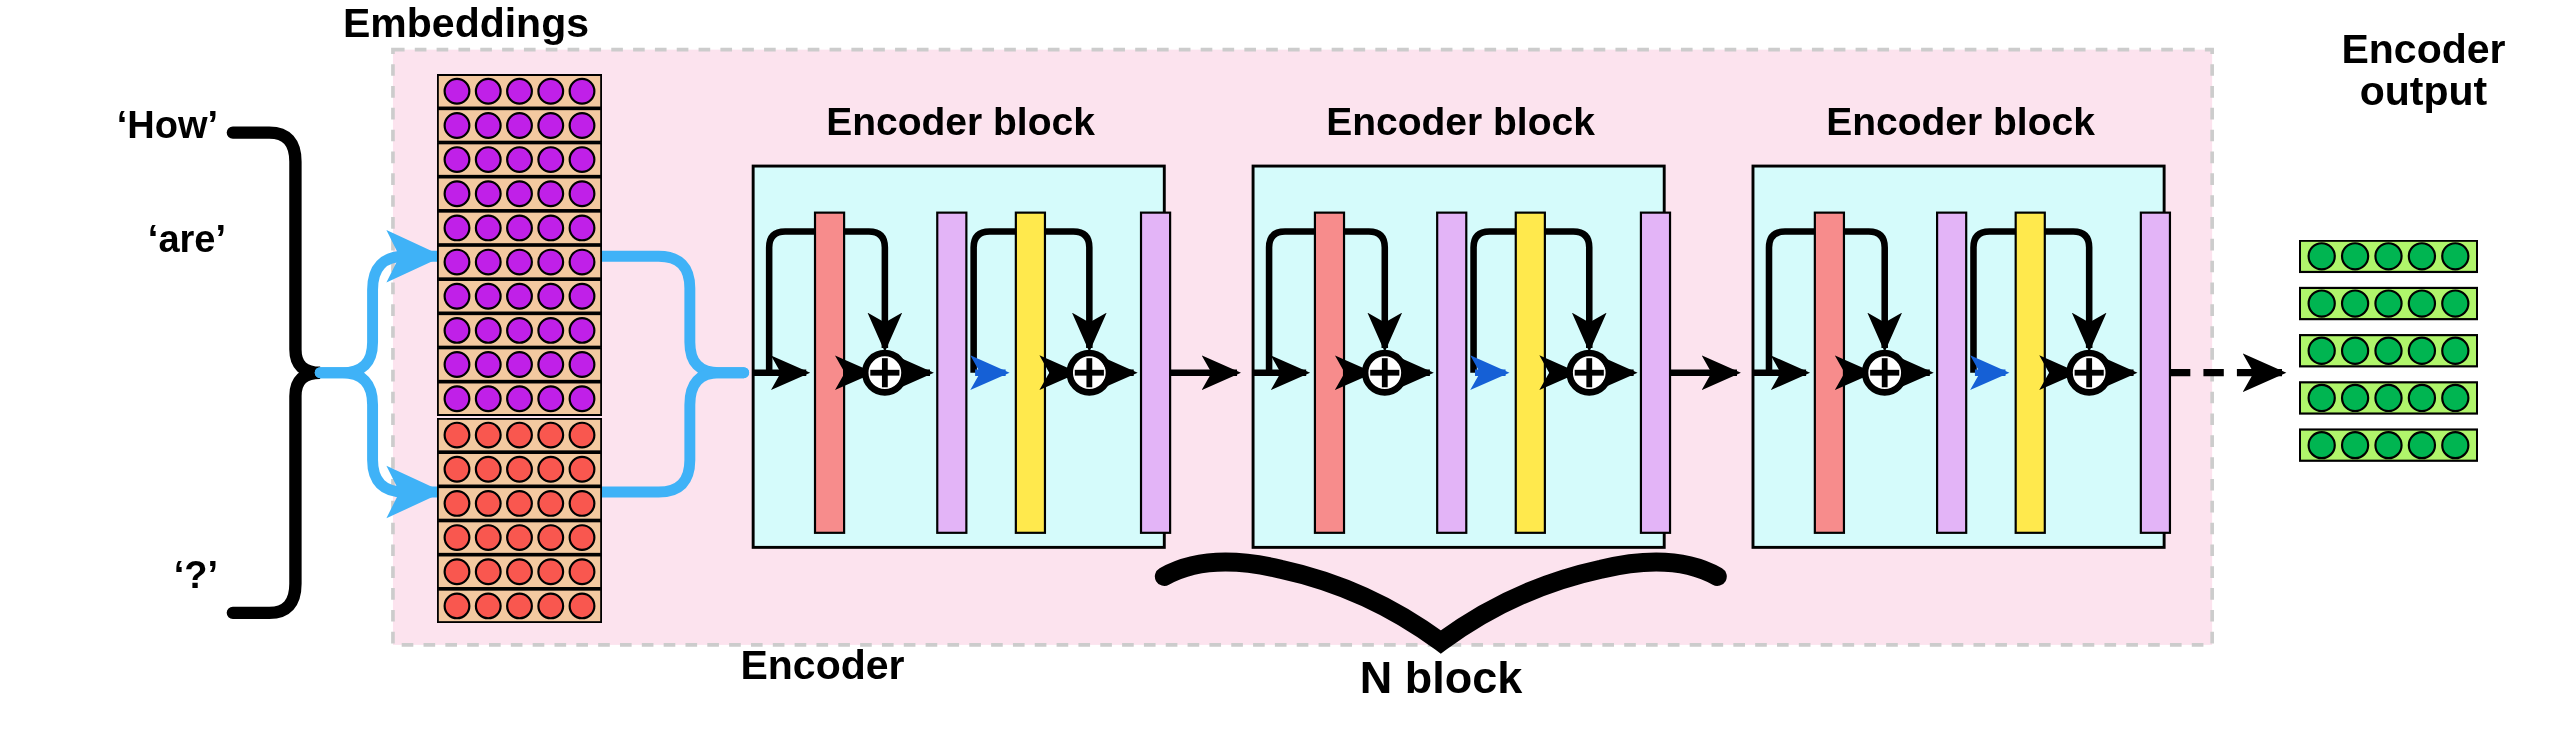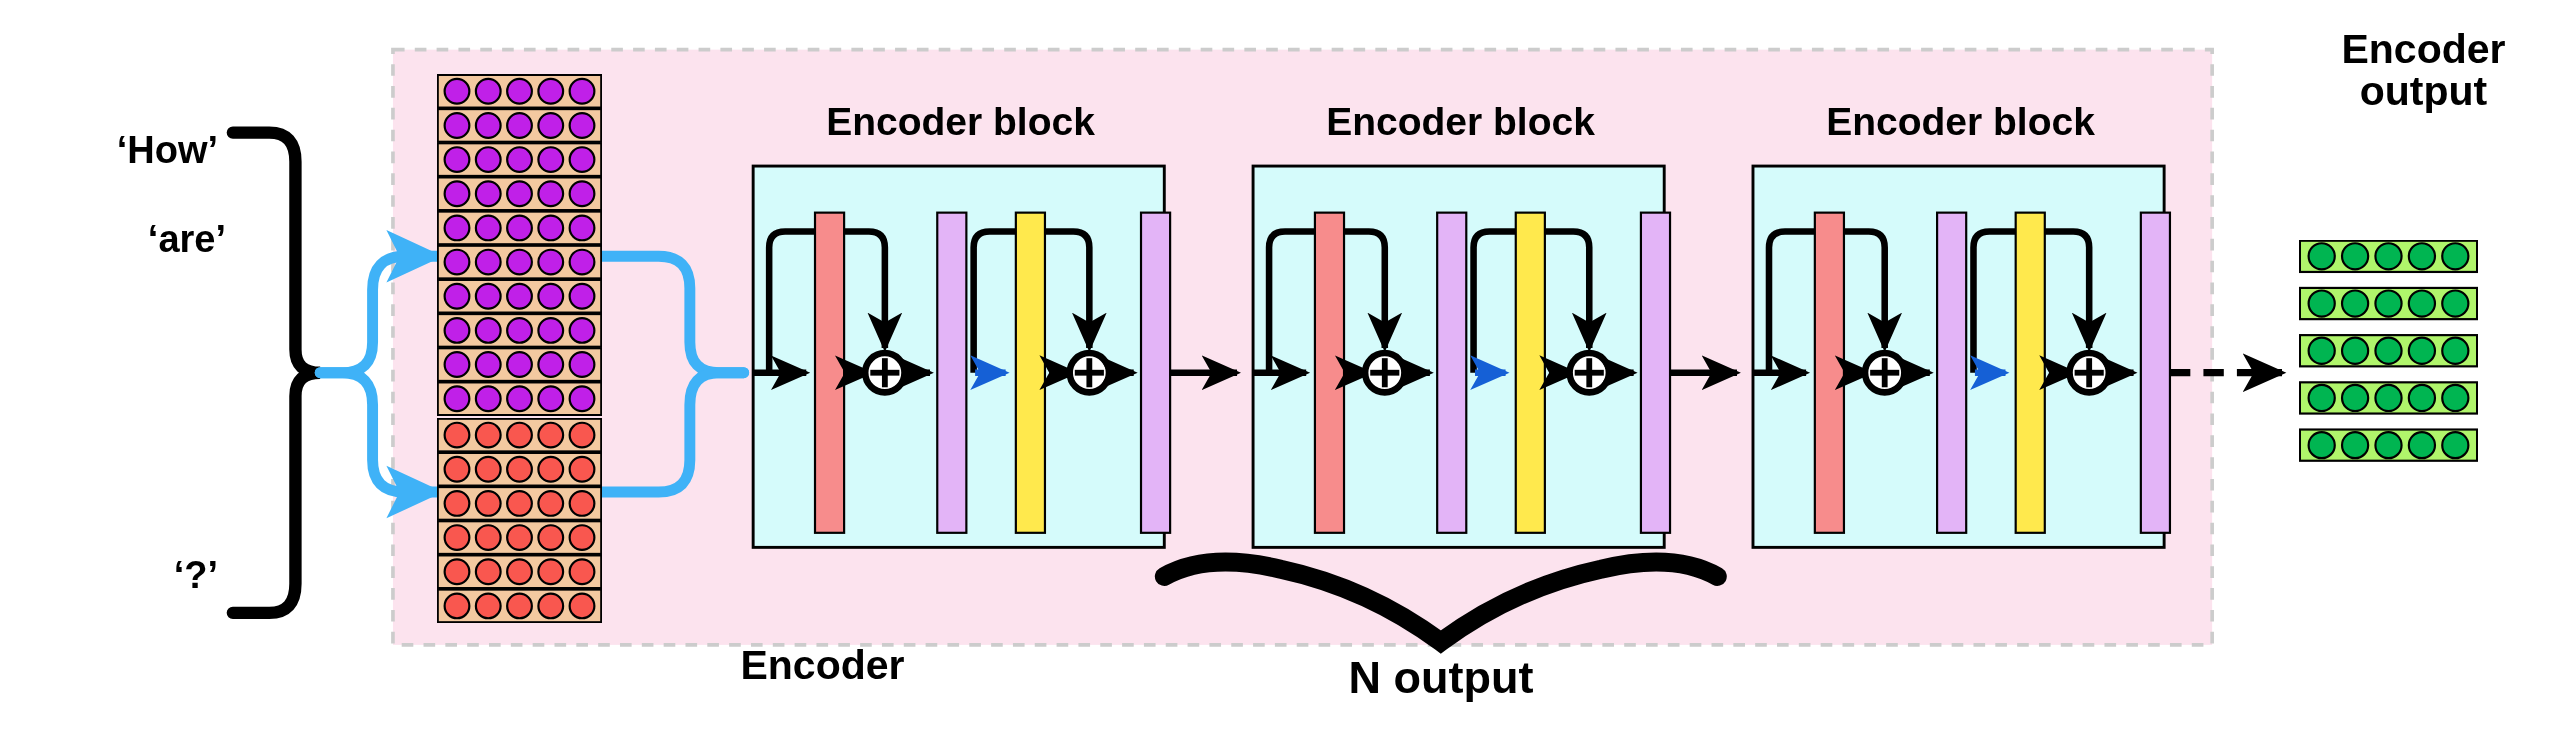--- a/index.html
+++ b/index.html
@@ -114,26 +114,27 @@
       <line x1="2901" y1="512" x2="2932" y2="512" stroke="#000" stroke-width="9" marker-end="url(#ah)"></line>
       <rect x="2942" y="292" width="40" height="440" fill="#e3b4f7" stroke="#000" stroke-width="3"></rect>
     </g>
 
     <line x1="2982" y1="512" x2="3136" y2="512" stroke="#000" stroke-width="10" stroke-dasharray="28 18" marker-end="url(#ah)"></line>
 
     <path d="M1600 792 Q1660 758 1760 782 Q1880 808 1980 882 Q2080 808 2200 782 Q2300 758 2360 792" fill="none" stroke="#000" stroke-width="26" stroke-linecap="round"></path>
 
   </svg>
 
-  <div class="lbl" style="left:0px;top:106px;width:218px;font-size:38px;text-align:right;margin-top:25px;">‘How’</div>
+  <div class="lbl" style="left:0px;top:106px;width:218px;font-size:38px;text-align:right;">‘How’</div>
   <div class="lbl" style="left:0px;top:220px;width:218px;font-size:38px;text-align:right;margin-left:8px;">‘are’</div>
   <div class="lbl" style="left:0px;top:556px;width:218px;font-size:38px;text-align:right;">‘?’</div>
 
+  <div class="lbl" style="left:313px;top:2.9px;width:306px;font-size:41px;">Embeddings</div>
   <div class="lbl" style="left:684px;top:645px;width:277px;font-size:41px;">Encoder</div>
-  <div class="lbl" style="left:1281px;top:655px;width:320px;font-size:45px;">N output</div>
+  <div class="lbl" style="left:1281px;top:655px;width:320px;font-size:45px;">N block</div>
   <div class="lbl" style="left:2278px;top:29px;width:291px;font-size:41px;">Encoder
 output</div>
 
   <div class="lbl" style="left:742px;top:102px;width:437px;font-size:39px;">Encoder block</div>
   <div class="lbl" style="left:1242px;top:102px;width:437px;font-size:39px;">Encoder block</div>
   <div class="lbl" style="left:1742px;top:102px;width:437px;font-size:39px;">Encoder block</div>
 
   <div id="grid-token" style="position:absolute;left:437px;top:74px;"><svg width="165" height="342" viewBox="0 0 227 470">
         <rect x="1" y="1" width="225" height="45" fill="#f3c9a0" stroke="#000" stroke-width="3"></rect>
         <circle cx="27.5" cy="23.5" r="17" fill="#c020e8" stroke="#000" stroke-width="3"></circle>

